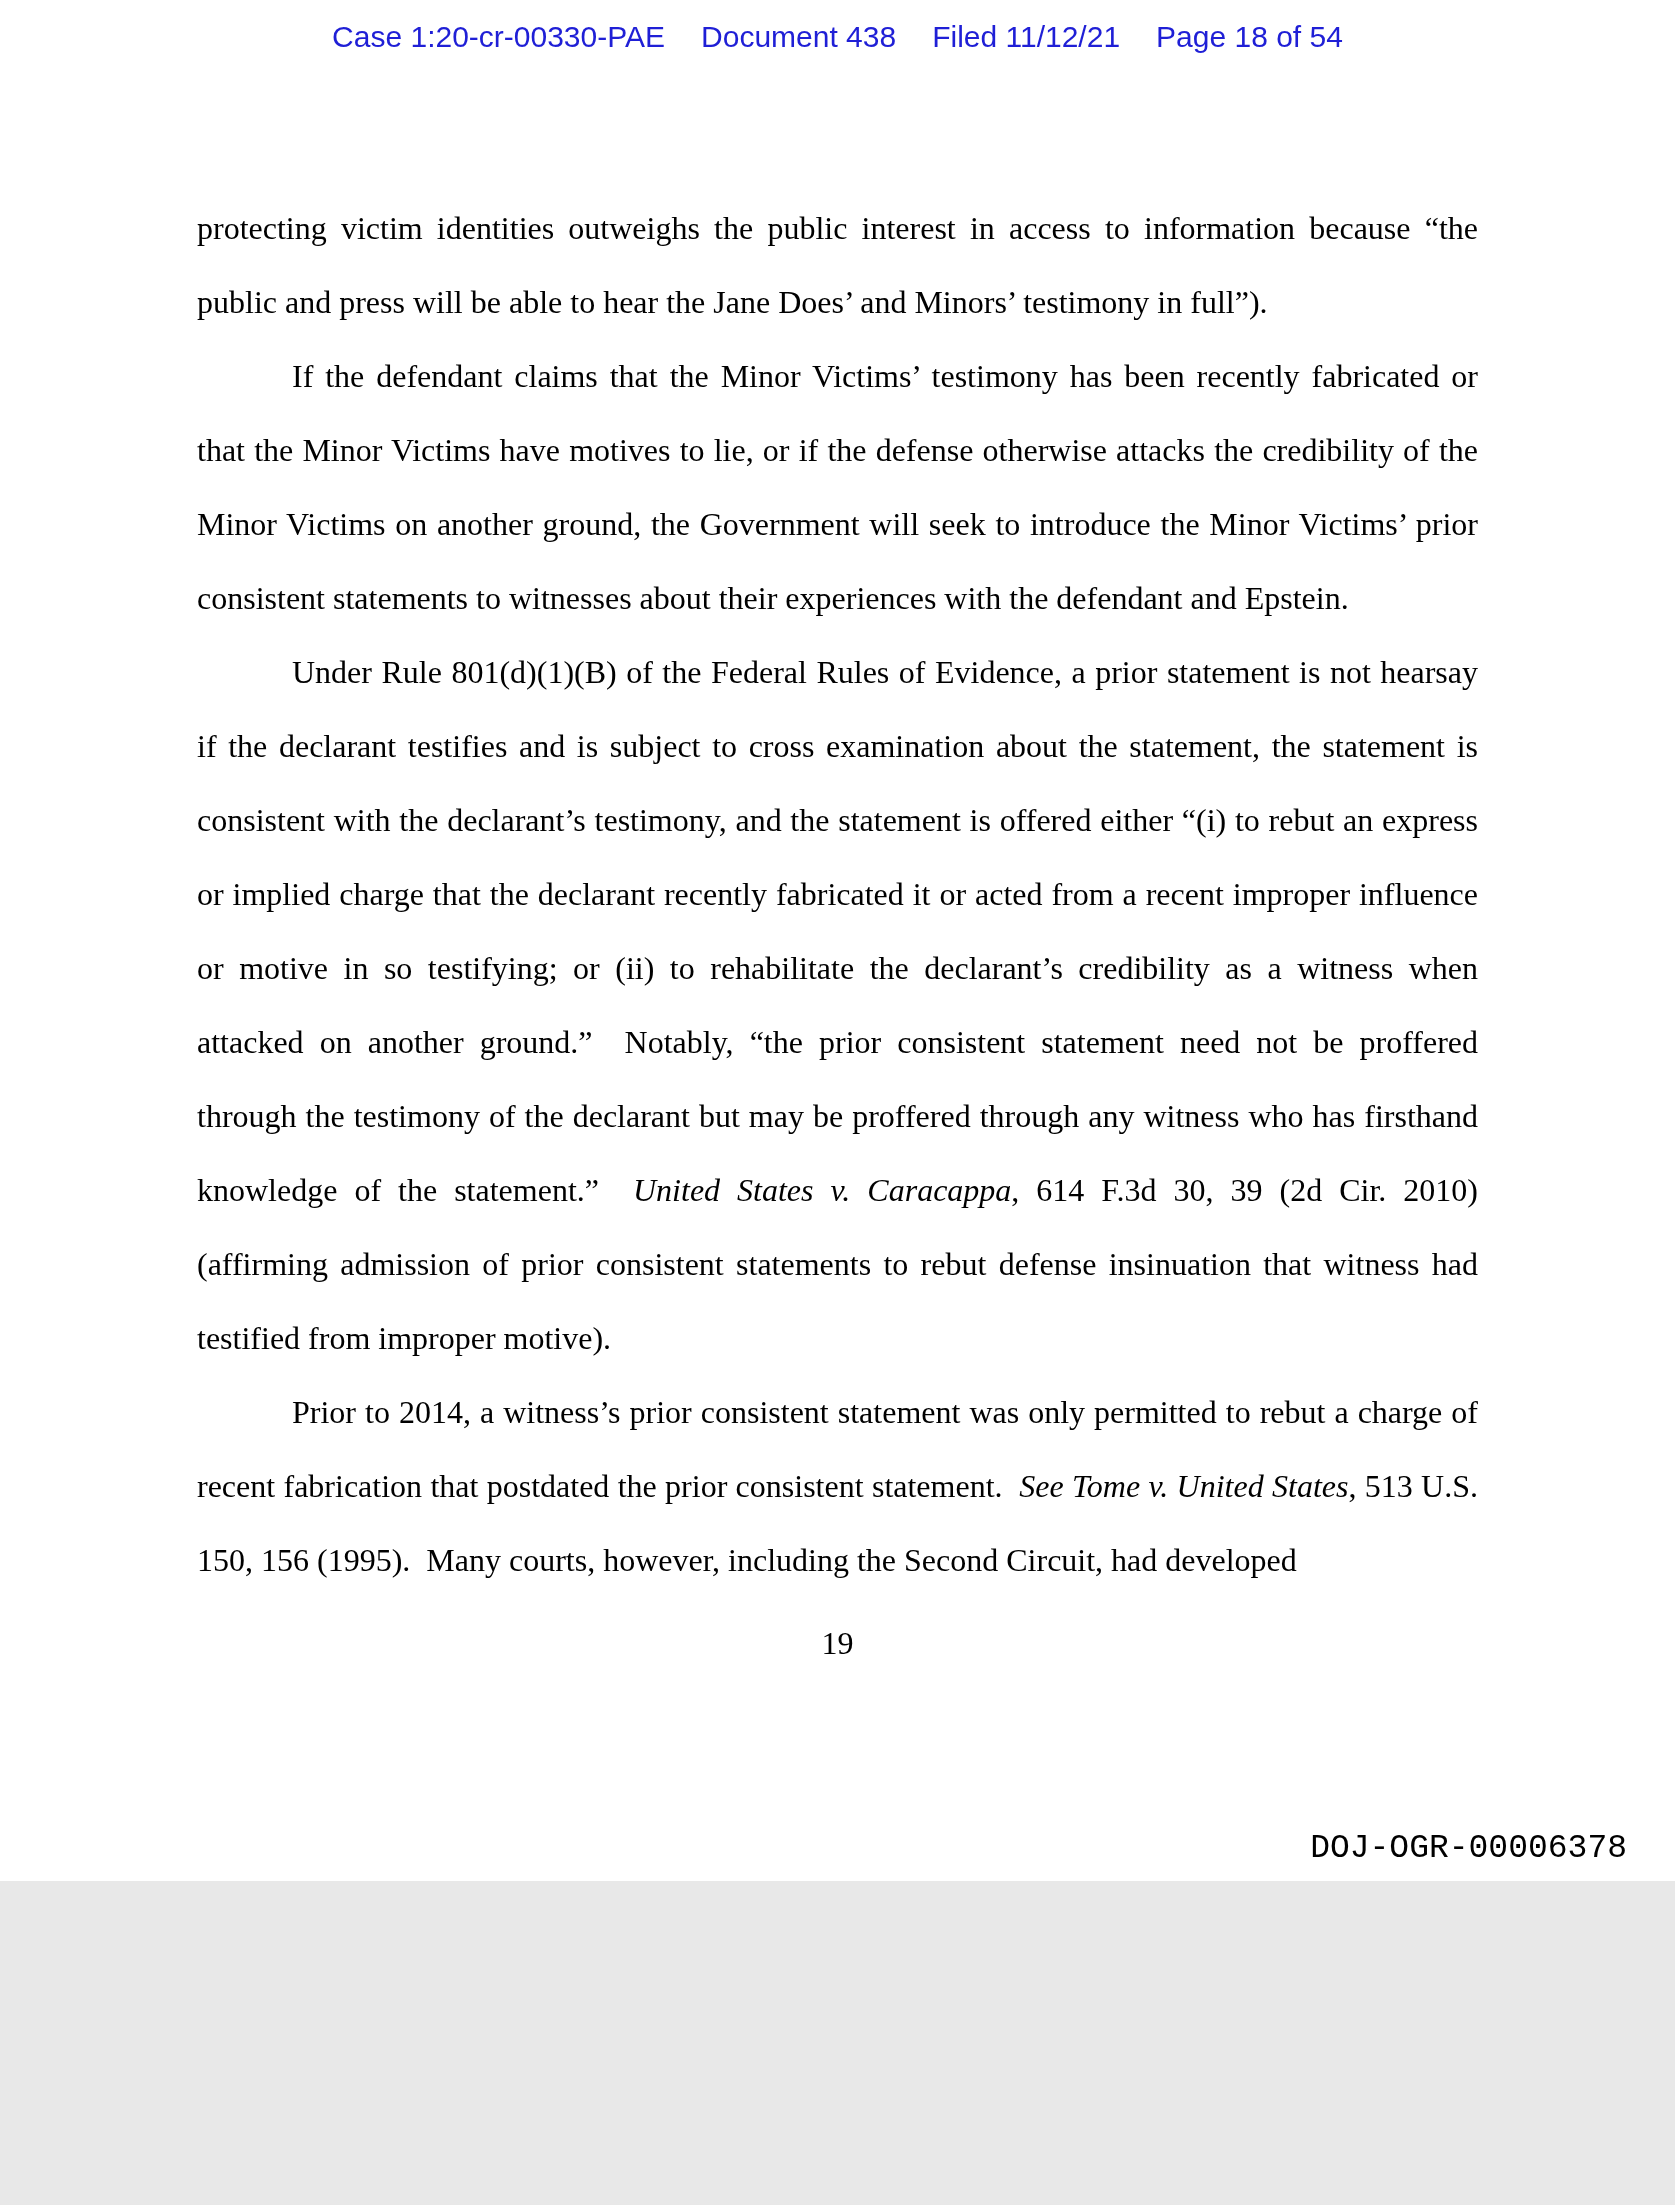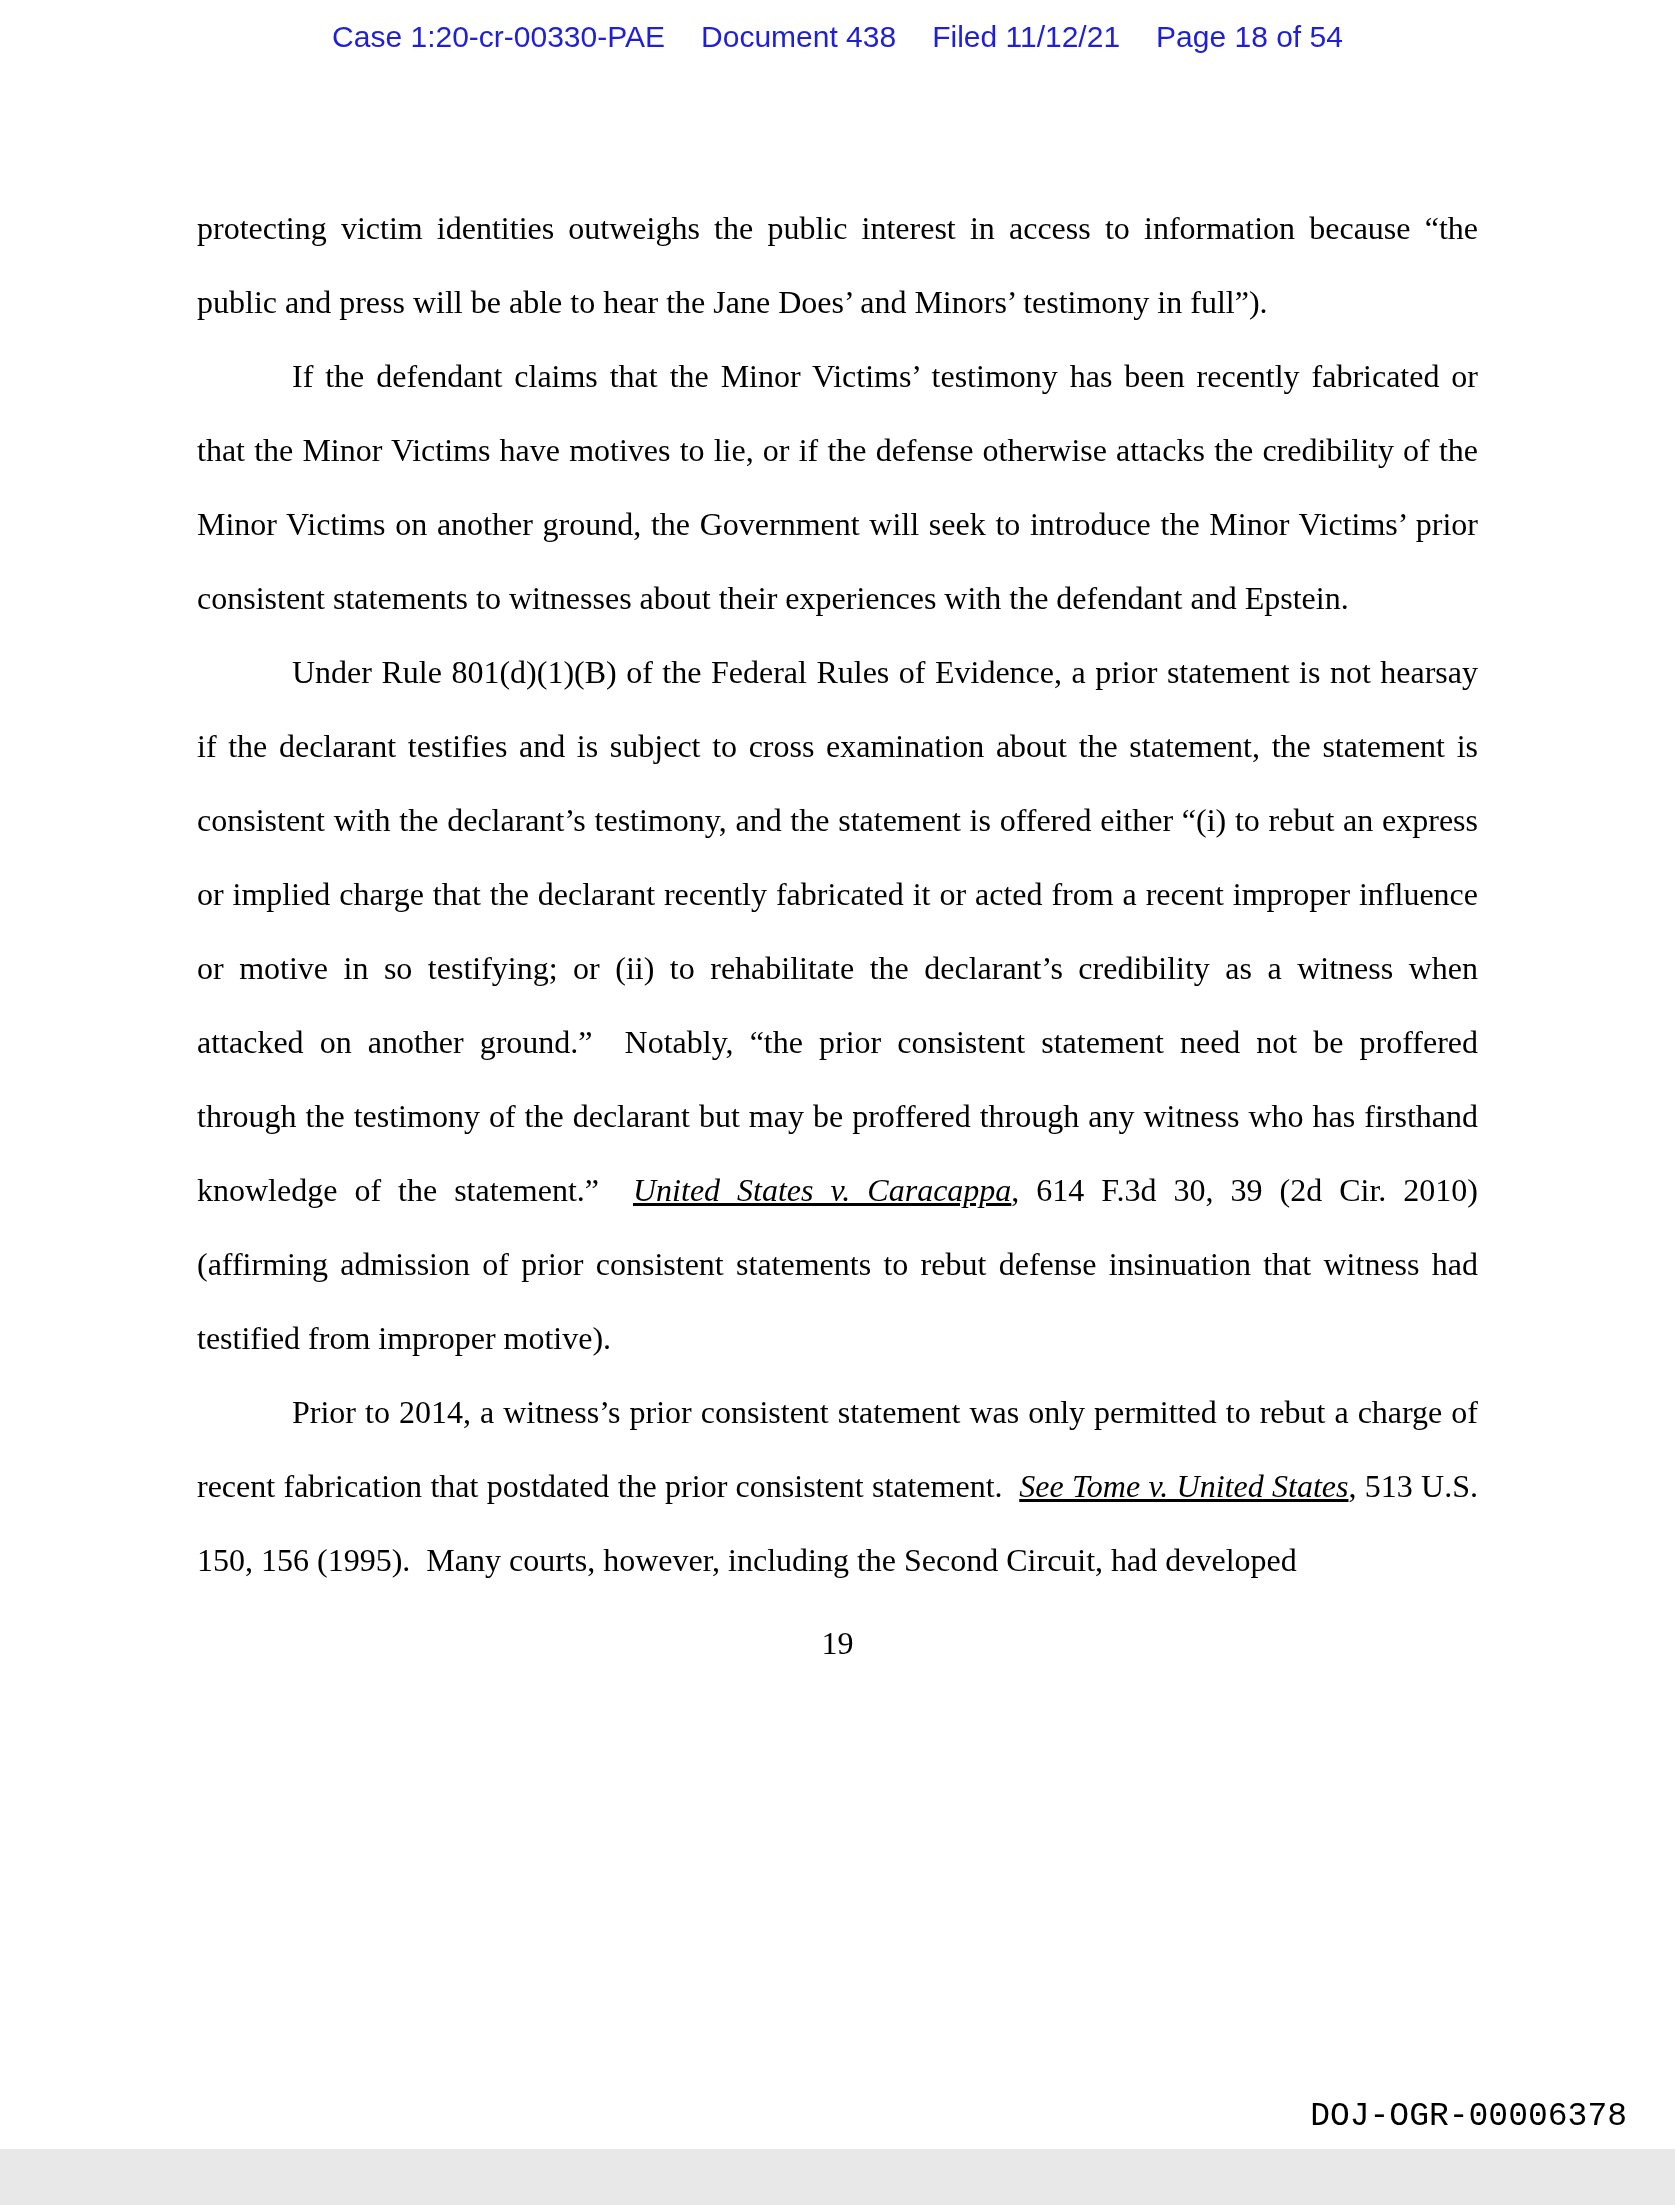--- a/index.html
+++ b/index.html
@@ -1,19 +1,19 @@
 <!DOCTYPE html>
 <html style="font-size:10.5px"><head>
 <meta charset="utf-8">
 <style>
   html, body { margin: 0; padding: 0; background: #e8e8e8; }
   .page {
     position: relative;
     width: 1675px;
-    height: 2149px;
+    height: 1881px;
     margin: 0 auto;
     background: #ffffff;
     font-family: "Liberation Serif", serif;
     color: #000000;
     overflow: hidden;
   }
   .doc-header {
     position: absolute;
     top: 20px;
     left: 0;
@@ -52,21 +52,21 @@
   .heading2 + .body-para { margin-top: 10.5px; }
   .heading3 {
     margin-top: 15px;
     margin-left: 49px;
     font-weight: bold;
     font-size: 32px;
     line-height: 47px;
   }
   .h3-num { margin-right: 18.4px; }
   .heading3 + .body-para { margin-top: 12px; }
-  em.cite { font-style: italic; text-decoration: underline; }
+  em.cite { font-style: italic; }
   .page-number {
     margin-top: 9.2px;
     font-size: 32px;
     line-height: 74px;
     text-align: center;
   }
   .bates-number {
     position: absolute;
     right: 48px;
     bottom: 14.5px;

